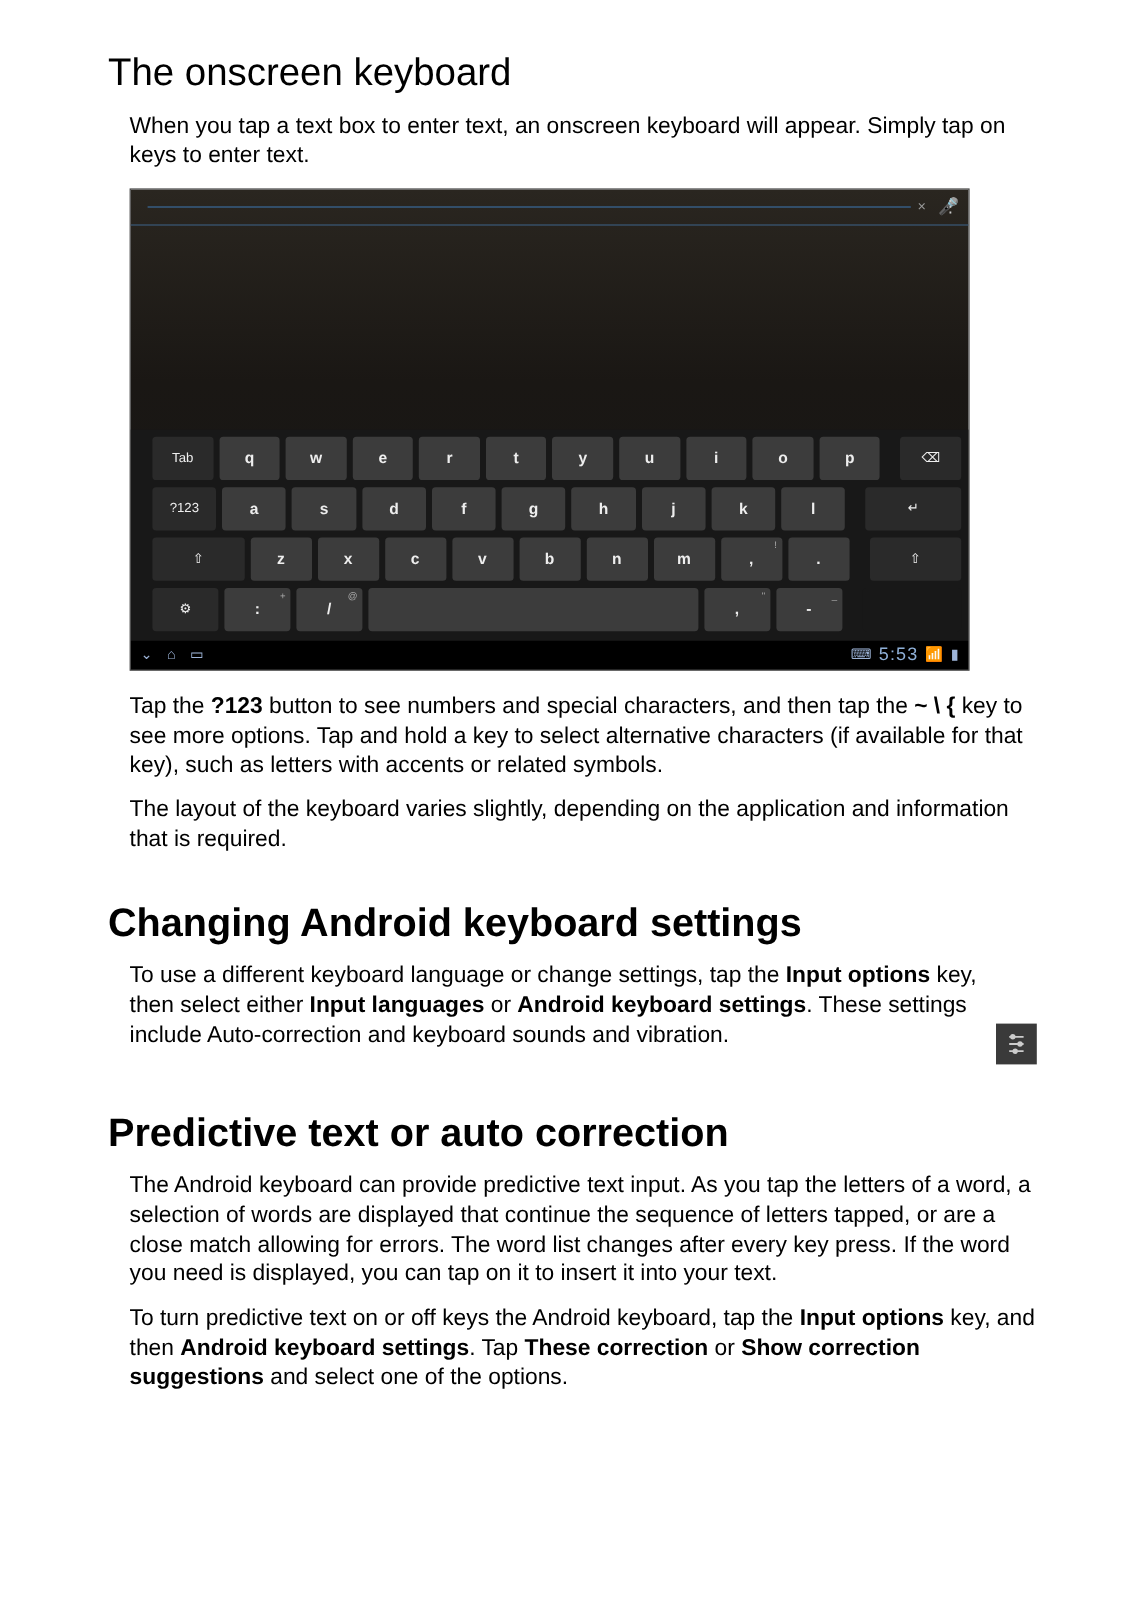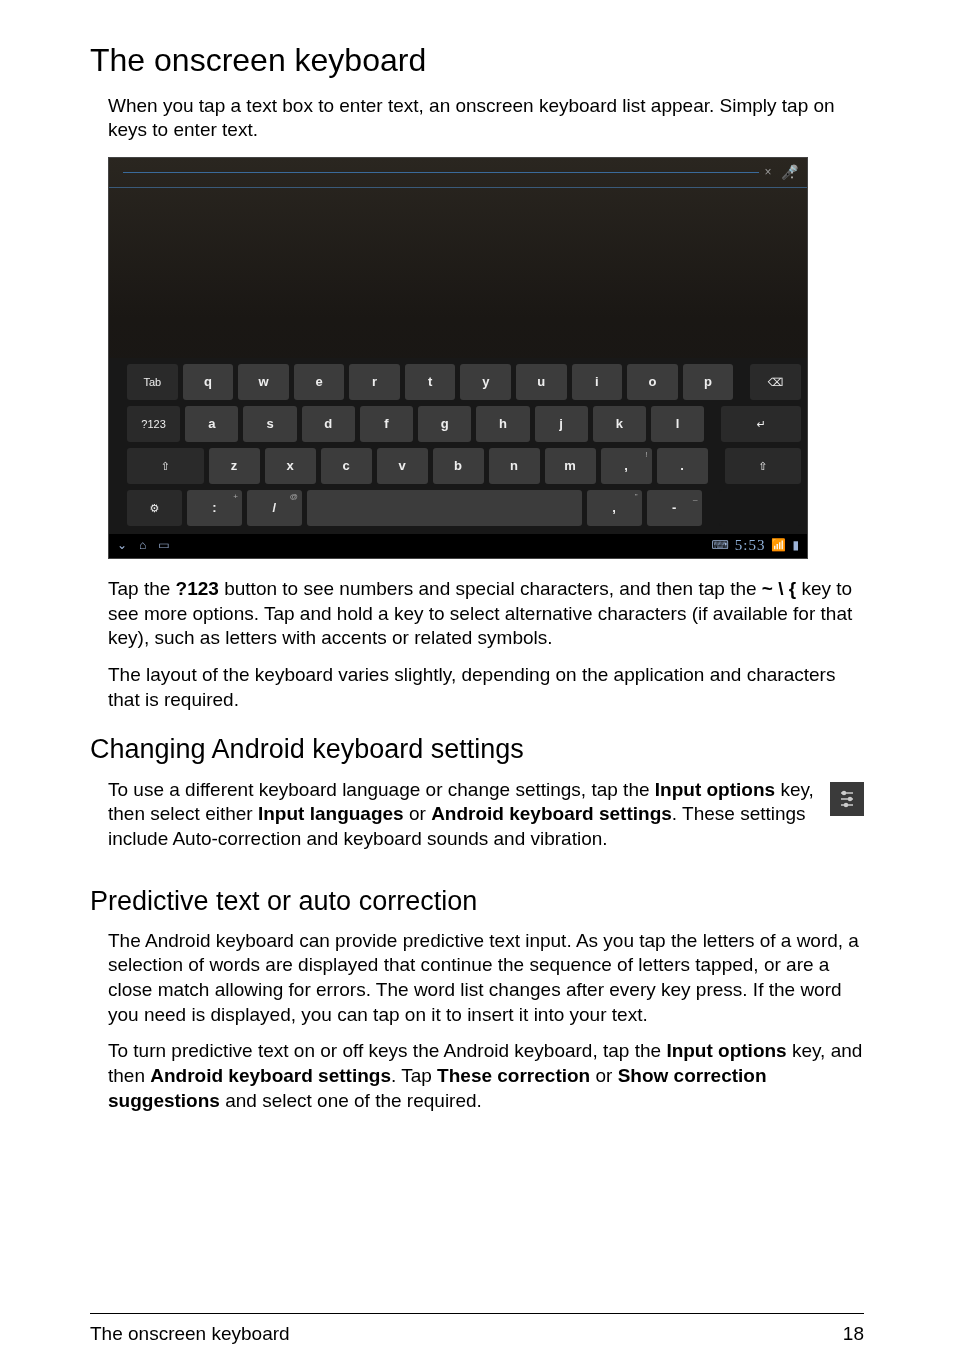--- a/index.html
+++ b/index.html
@@ -11,30 +11,30 @@
     color: #000;
     font-size: 19px;
     line-height: 1.3;
   }
   h1 {
     font-size: 32px;
     font-weight: 400;
     margin-bottom: 12px;
   }
   h2 {
-    font-size: 27px;
-    font-weight: 400;
-    margin-top: 20px;
+    font-size: 33px;
+    font-weight: 700;
+    margin-top: 36px;
     margin-bottom: 10px;
   }
   p {
     margin: 0 0 12px 18px;
     line-height: 1.3;
   }
-  .para-with-icon { display: flex; align-items: flex-start; gap: 10px; }
+  .para-with-icon { display: flex; align-items: flex-end; gap: 10px; }
   .para-with-icon p { flex: 1; }
   .settings-icon {
     width: 34px; height: 34px;
     background: #3a3a3a;
     display: flex; align-items: center; justify-content: center;
     color: #ddd; font-size: 16px;
     flex: 0 0 34px;
     margin-top: 4px;
   }
   b { font-weight: bold; }
@@ -90,36 +90,36 @@
     height: 24px;
     background: #000;
     display: flex;
     align-items: center;
     padding: 0 8px;
     font-size: 12px;
     color: #9db4d8;
     gap: 12px;
   }
   .sysbar .right { margin-left: auto; display: flex; align-items: center; gap: 6px; }
-  .sysbar .clock { font-family: Liberation Serif, serif; font-size: 15px; color: #8fb0d8; letter-spacing: 1px; text-align: center; }
+  .sysbar .clock { font-family: Liberation Sans, sans-serif; font-size: 15px; color: #8fb0d8; letter-spacing: 1px; text-align: center; }
   .footer {
     border-top: 1px solid #000;
     margin-top: 200px;
     padding-top: 8px;
     display: flex;
     justify-content: space-between;
     font-size: 19px;
   }
 </style>
 </head>
 <body>
 
 <h1>The onscreen keyboard</h1>
 
-<p>When you tap a text box to enter text, an onscreen keyboard list appear. Simply tap on keys to enter text.</p>
+<p>When you tap a text box to enter text, an onscreen keyboard will appear. Simply tap on keys to enter text.</p>
 
 <div class="screenshot">
   <div class="searchbar">
     <div class="line"></div>
     <span class="close">×</span>
     <span class="mic">🎤</span>
     <span class="dots">⋮</span>
   </div>
   <div class="blank-area"></div>
   <div class="kb">
@@ -211,21 +211,21 @@
       <span>📶</span>
       <span>▮</span>
     </div>
   </div>
 </div>
 
 <p>
   <span>Tap the </span><b>?123</b><span> button to see numbers and special characters, and then tap the </span><b>~ \ {</b><span> key to see more options. Tap and hold a key to select alternative characters (if available for that key), such as letters with accents or related symbols.</span>
 </p>
 
-<p>The layout of the keyboard varies slightly, depending on the application and characters that is required.</p>
+<p>The layout of the keyboard varies slightly, depending on the application and information that is required.</p>
 
 <h2>Changing Android keyboard settings</h2>
 
 <div class="para-with-icon">
   <p>
     <span>To use a different keyboard language or change settings, tap the </span><b>Input options</b><span> key, then select either </span><b>Input languages</b><span> or </span><b>Android keyboard settings</b><span>. These settings include Auto-correction and keyboard sounds and vibration.</span>
   </p>
   <div class="settings-icon">
     <svg width="18" height="18" viewBox="0 0 18 18">
       <g stroke="#ccc" stroke-width="1.5" fill="none">
@@ -238,19 +238,19 @@
       </g>
     </svg>
   </div>
 </div>
 
 <h2>Predictive text or auto correction</h2>
 
 <p>The Android keyboard can provide predictive text input. As you tap the letters of a word, a selection of words are displayed that continue the sequence of letters tapped, or are a close match allowing for errors. The word list changes after every key press. If the word you need is displayed, you can tap on it to insert it into your text.</p>
 
 <p>
-  <span>To turn predictive text on or off keys the Android keyboard, tap the </span><b>Input options</b><span> key, and then </span><b>Android keyboard settings</b><span>. Tap </span><b>These correction</b><span> or </span><b>Show correction suggestions</b><span> and select one of the required.</span>
+  <span>To turn predictive text on or off keys the Android keyboard, tap the </span><b>Input options</b><span> key, and then </span><b>Android keyboard settings</b><span>. Tap </span><b>These correction</b><span> or </span><b>Show correction suggestions</b><span> and select one of the options.</span>
 </p>
 
 <div class="footer">
   <span>The onscreen keyboard</span>
   <span>18</span>
 </div>
 
 </body></html>

